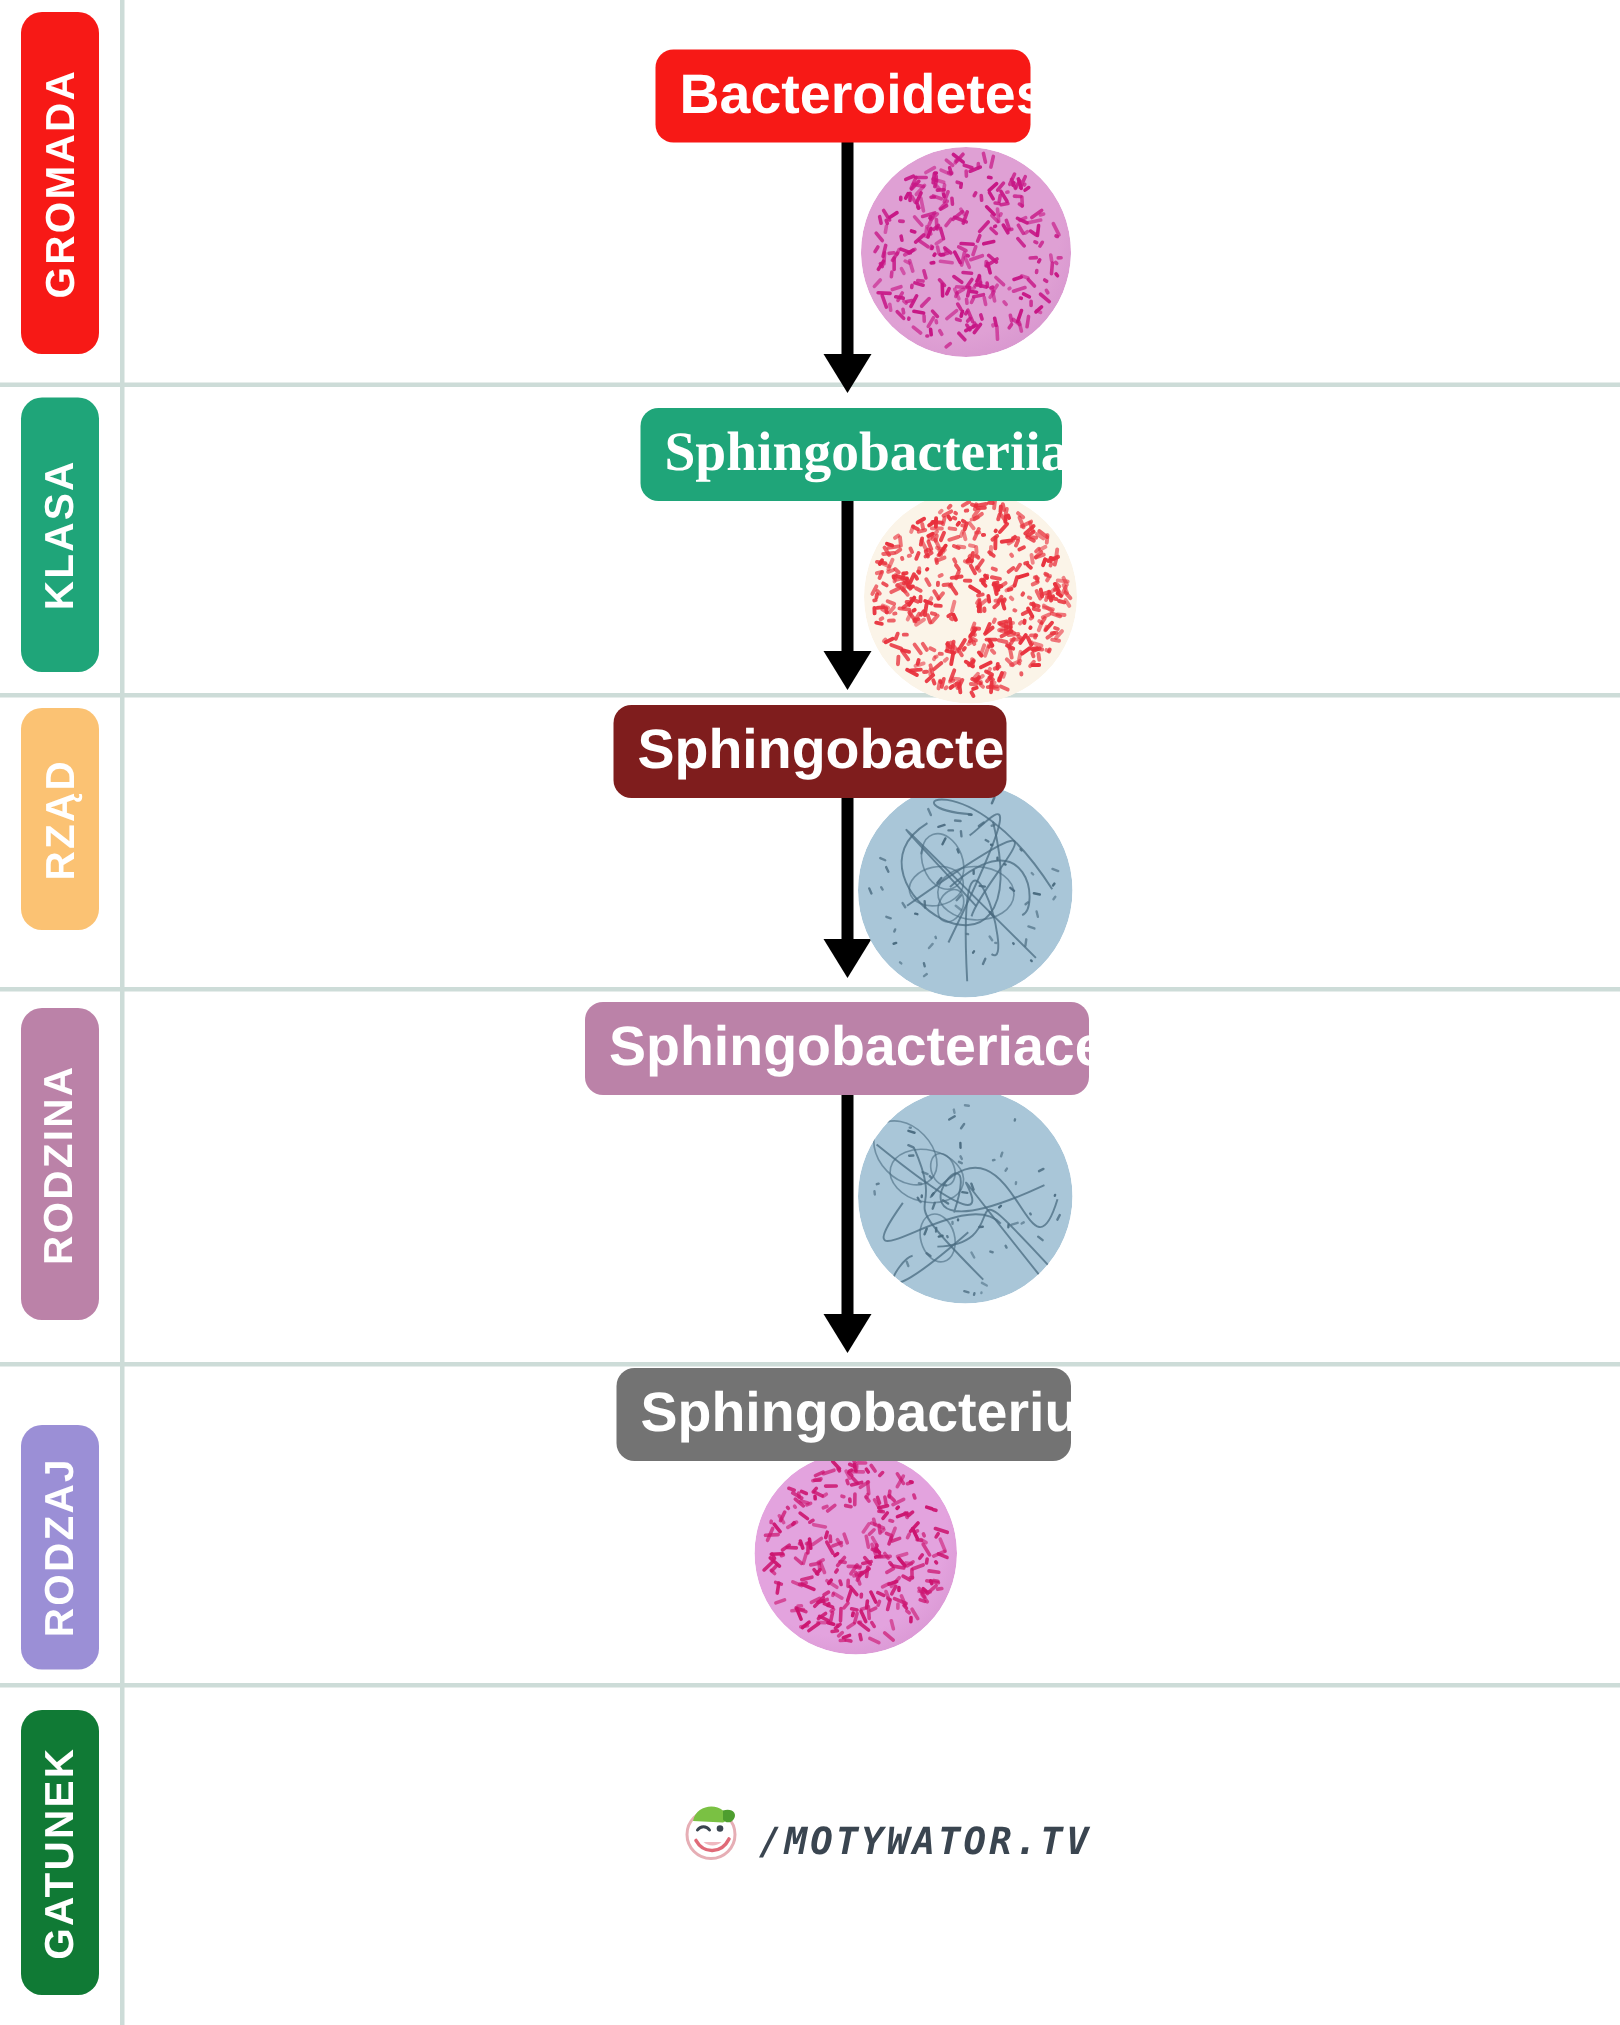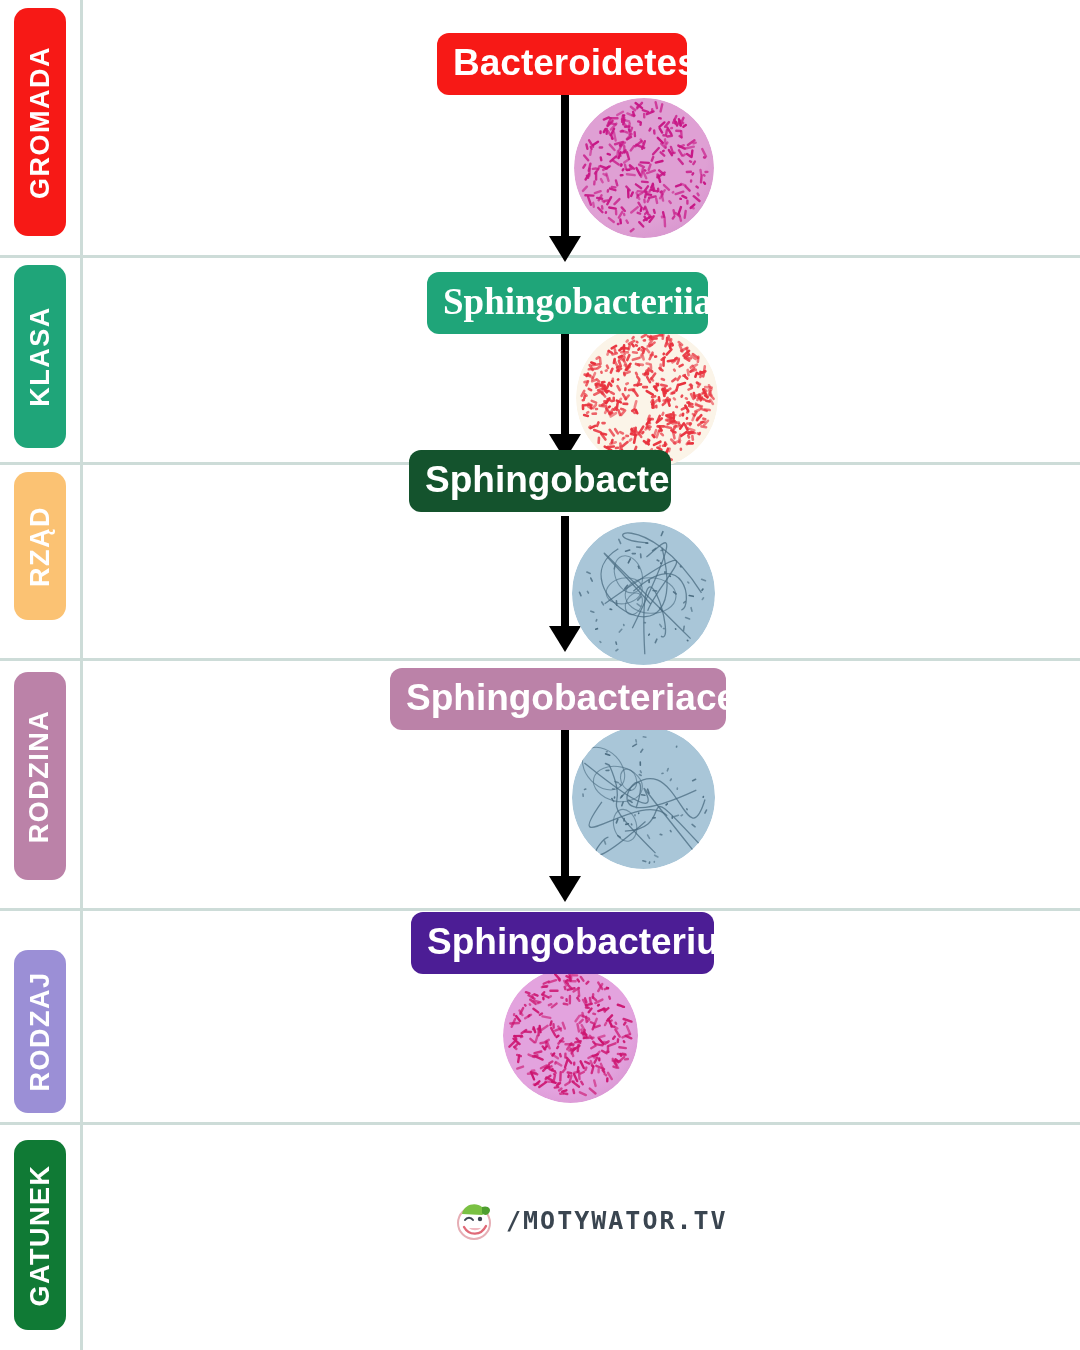--- a/index.html
+++ b/index.html
@@ -102,22 +102,23 @@
     position: absolute;
     inset: 0;
     border-radius: 50%;
   }
   .micro svg { position: absolute; inset: 0; }
 
   
   .watermark {
     position: absolute;
     display: flex;
-    align-items: center;
+    align-items: flex-end;
     gap: 10px;
+    font-style: italic;
   }
   .watermark .wm-text {
     font-family: "DejaVu Sans Mono", "Liberation Mono", monospace;
     font-weight: bold;
     font-size: 25px;
     letter-spacing: 2px;
     color: #3a4550;
   }
   .wm-logo { width: 44px; height: 44px; position: relative; }
 </style>
@@ -1282,23 +1283,23 @@
           <rect x="14.1" y="43.6" width="7.8" height="2.4" rx="1.2" fill="#cc1470" transform="rotate(57.2 18.0 44.8)" opacity="0.58"></rect>
           <rect x="83.5" y="51.2" width="4.1" height="2.4" rx="1.2" fill="#cc1470" transform="rotate(140.3 85.6 52.4)" opacity="0.58"></rect>
           <rect x="12.8" y="98.4" width="8.5" height="2.4" rx="1.2" fill="#cc1470" transform="rotate(160.6 17.1 99.6)" opacity="0.63"></rect>
         </svg>
       </div>
     </div>
 
   <div id="taxa">
       <div class="taxon-chip" style="left: 437px; top: 33px; width: 250px; background: rgb(247, 25, 22);">Bacteroidetes</div>
       <div class="taxon-chip" style="left: 427px; top: 272px; width: 281px; background: rgb(31, 165, 121); font-family: Liberation Serif, serif;">Sphingobacteriia</div>
-      <div class="taxon-chip" style="left: 409px; top: 450px; width: 262px; background: #14532d;">Sphingobacteriales</div>
+      <div class="taxon-chip" style="left: 409px; top: 470px; width: 262px; background: #7f1d1d;">Sphingobacteriales</div>
       <div class="taxon-chip" style="left: 390px; top: 668px; width: 336px; background: rgb(187, 130, 168);">Sphingobacteriaceae</div>
-      <div class="taxon-chip" style="left: 411px; top: 912px; width: 303px; background: #4c1d95;">Sphingobacterium</div>
+      <div class="taxon-chip" style="left: 411px; top: 912px; width: 303px; background: #737373;">Sphingobacterium</div>
     </div>
 
   <div class="watermark" id="watermark" style="left: 452px; top: 1198px;">
     <span class="wm-logo">
       <svg viewBox="0 0 44 44" width="44" height="44" aria-hidden="true">
         <circle cx="22" cy="25" r="16" fill="#ffffff" stroke="#e6aeb5" stroke-width="2"></circle>
         <path d="M10 16 C12 6, 24 4, 30 9 C34 12, 33 16, 30 17 Z" fill="#7ac143"></path>
         <path d="M30 9 C36 7, 40 11, 37 15 C35 18, 31 17, 30 15 Z" fill="#4e9e2f"></path>
         <path d="M13 22 C15 19, 19 19, 21 22" stroke="#3a4550" stroke-width="2" fill="none" stroke-linecap="round"></path>
         <circle cx="28" cy="21" r="2.2" fill="#3a4550"></circle>

